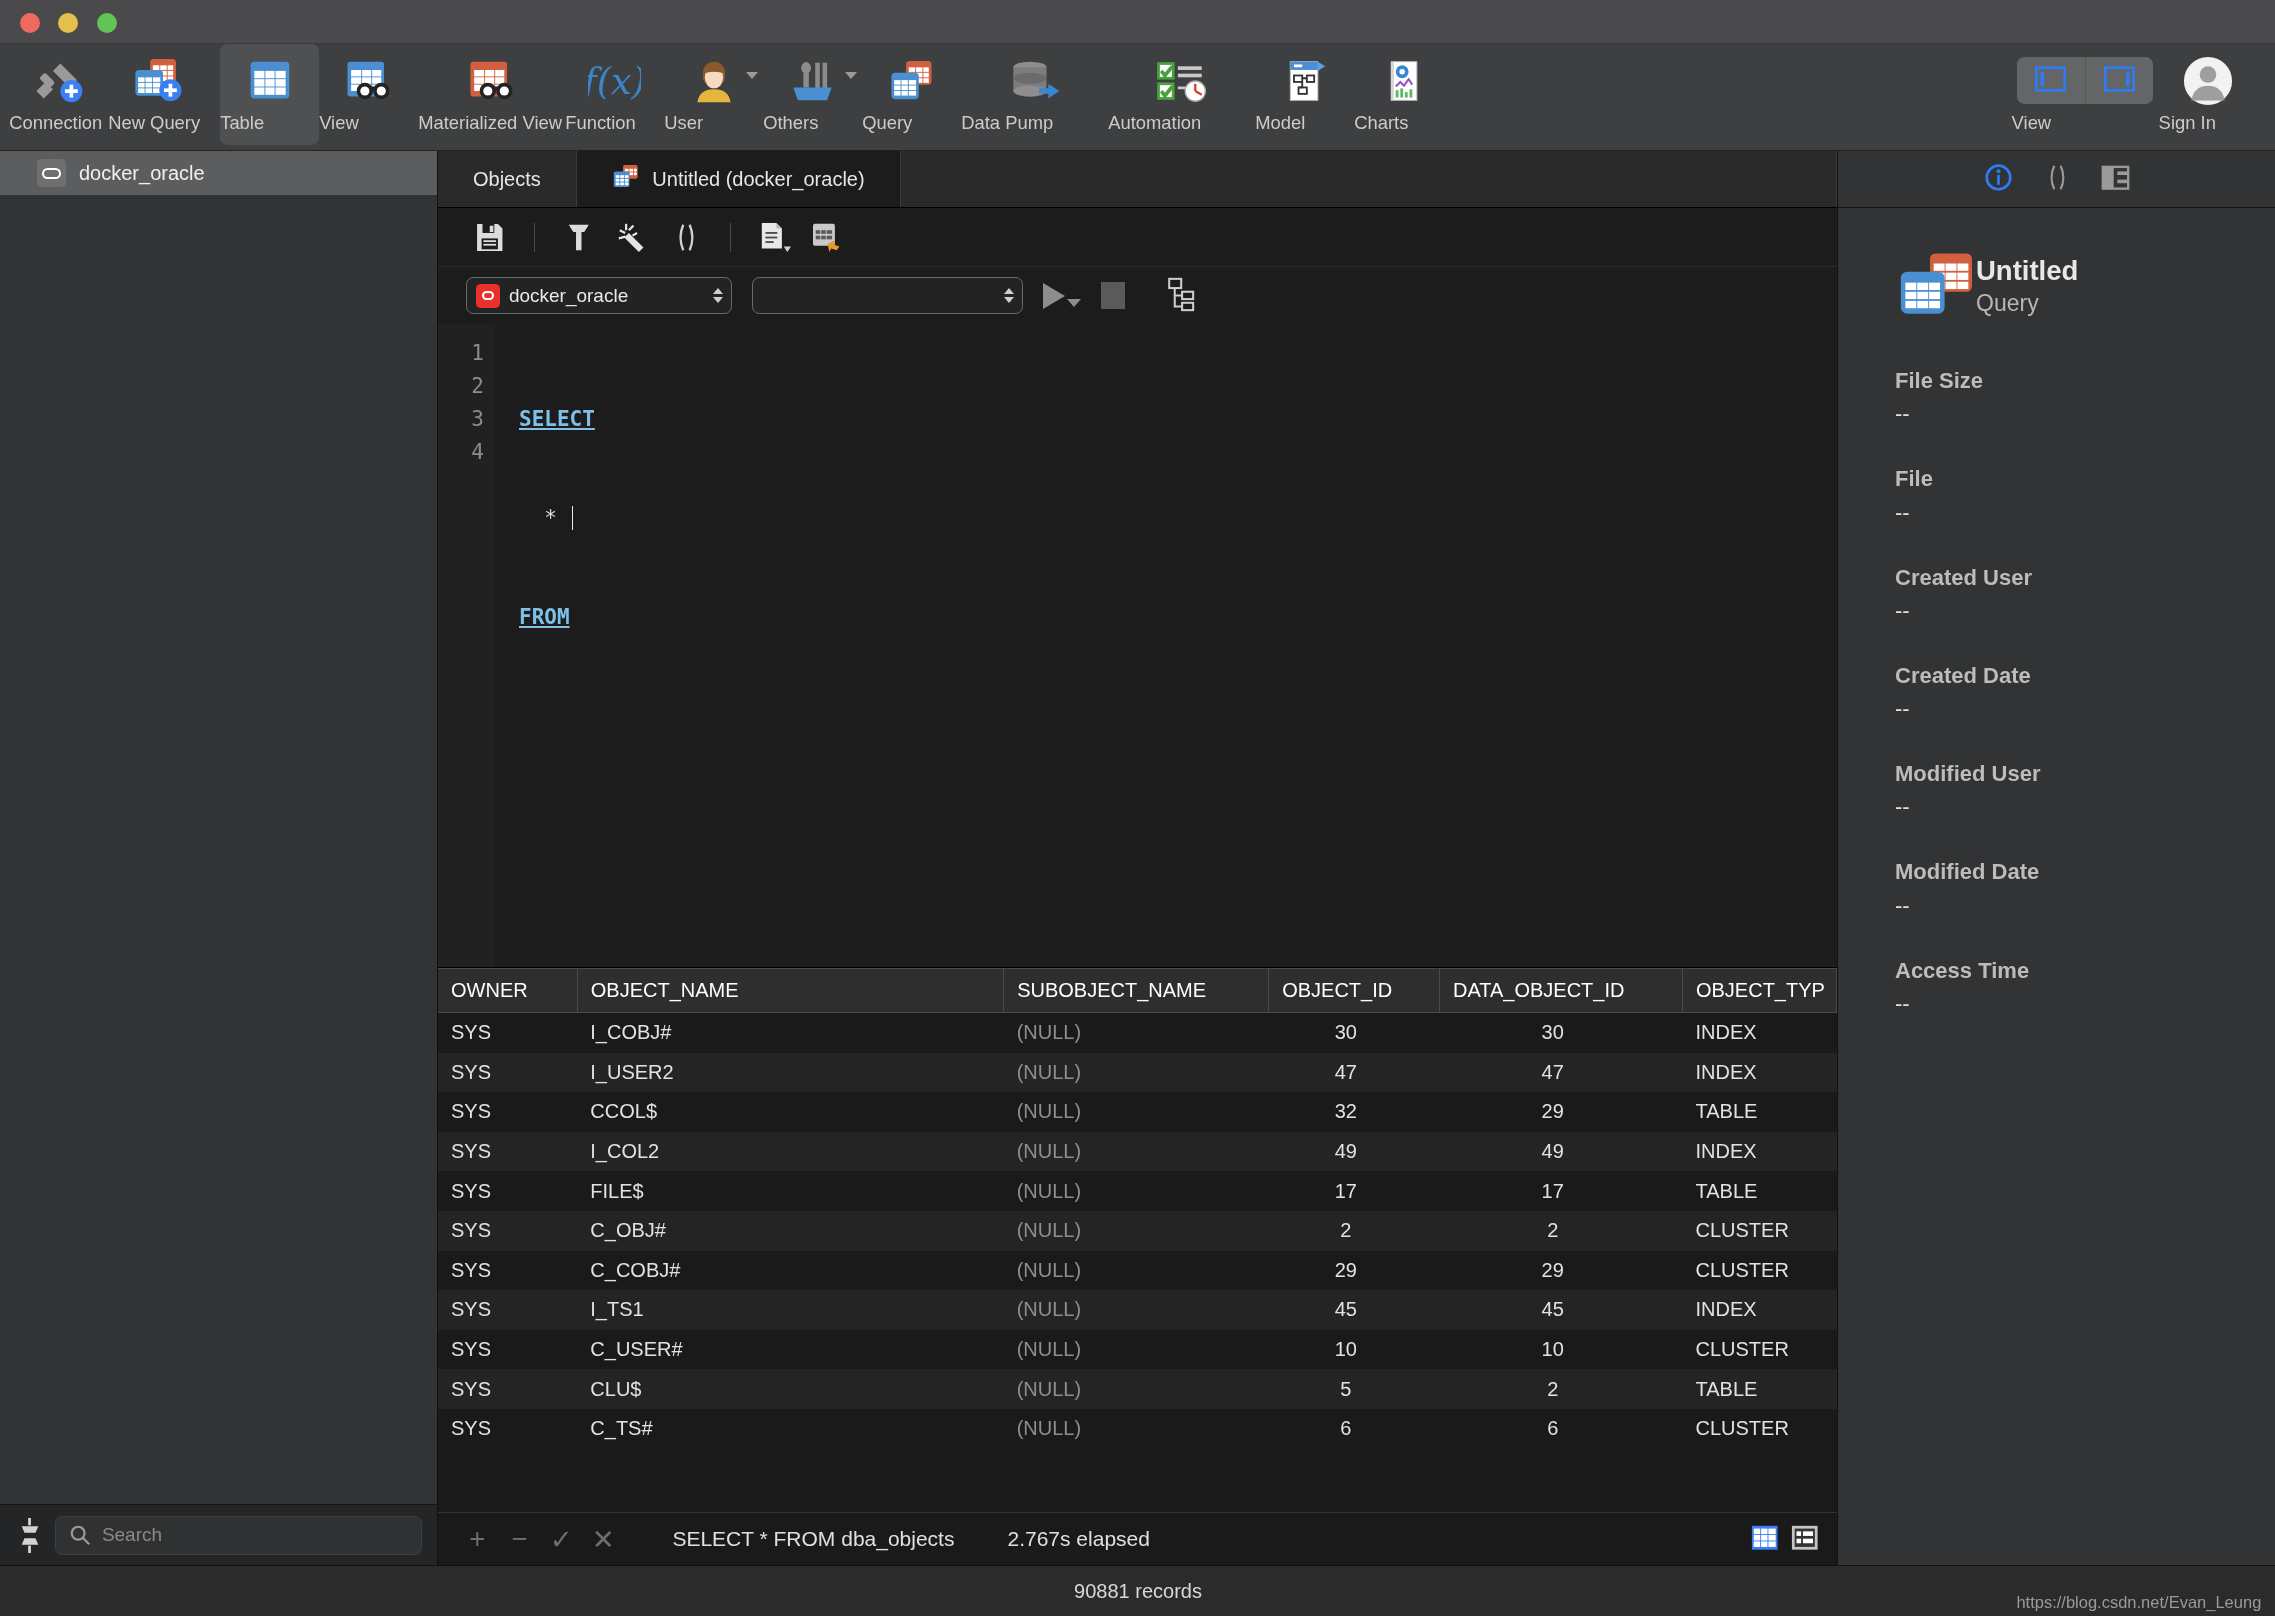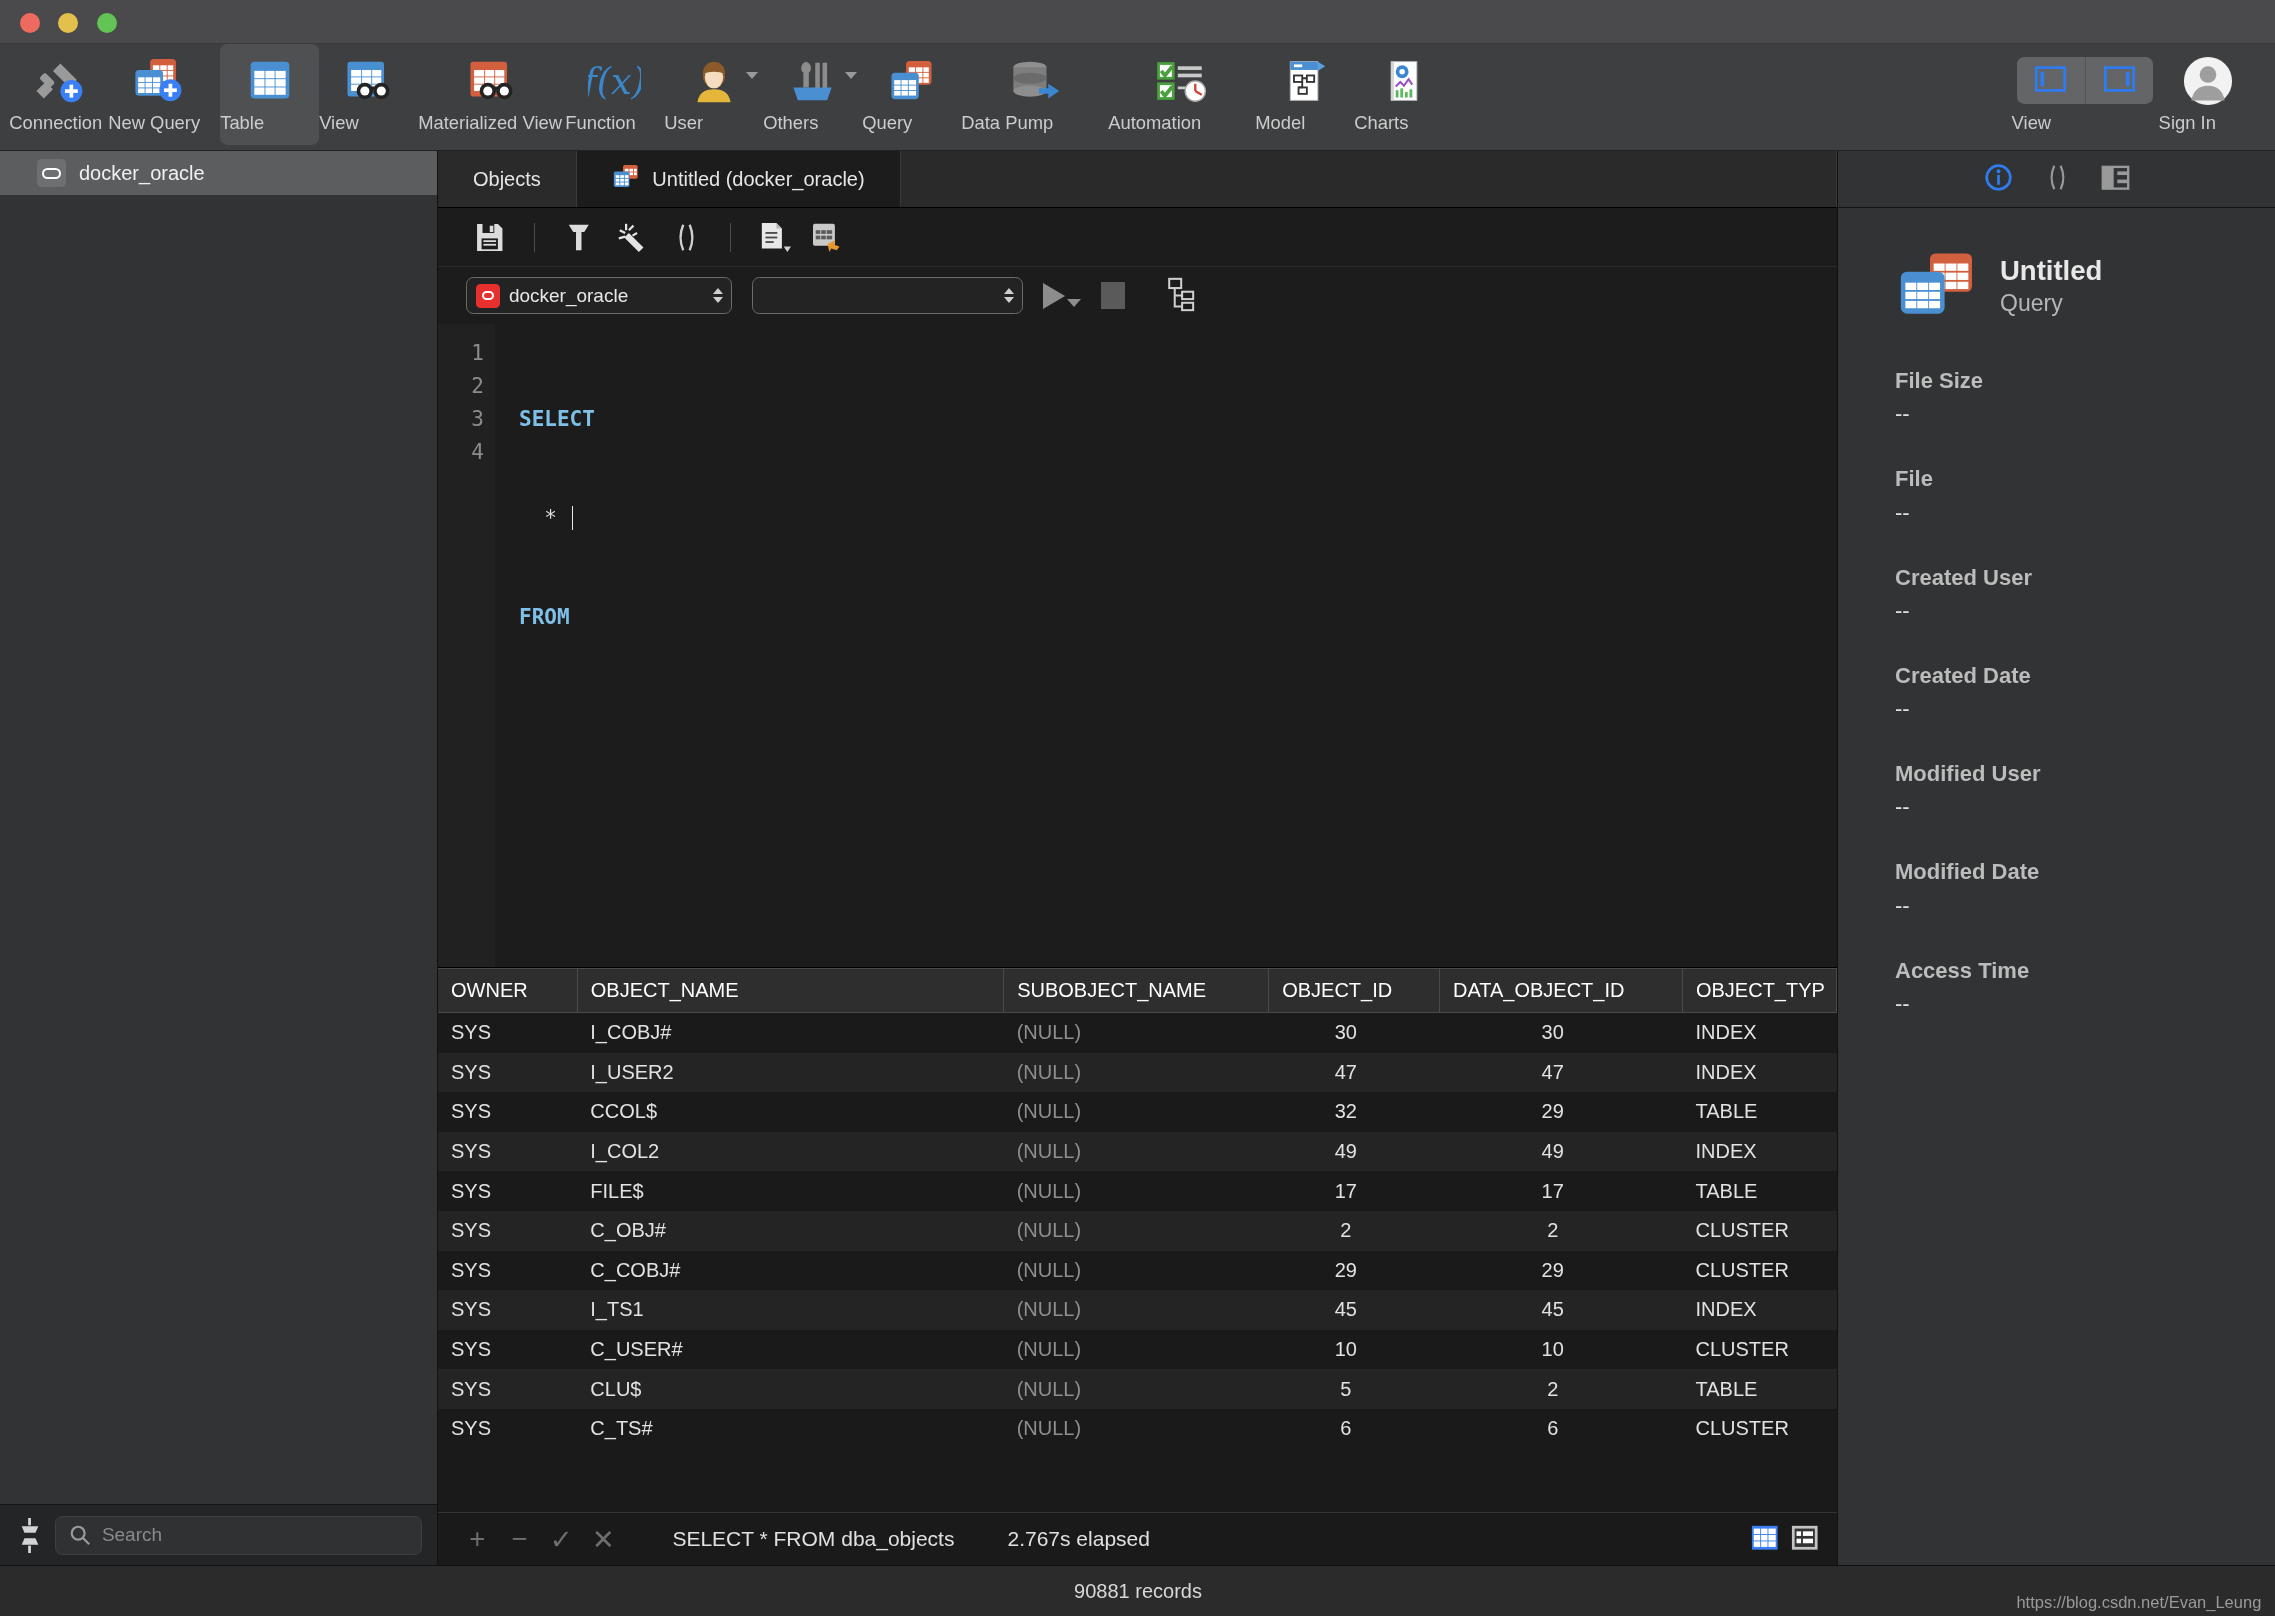--- a/index.html
+++ b/index.html
@@ -229,21 +229,21 @@
     text-align: right;
     padding-right: 11px;
     color: #8c8c8c;
     line-height: 33px;
   }
   .code {
     flex: 1; padding-top: 13px; padding-left: 24px;
     line-height: 33px; color: #dcdcdc;
     white-space: pre;
   }
-  .kw { color: #7fc0e8; font-weight: bold; }
+  .kw { color: #7fc0e8; font-weight: bold; text-decoration: underline; }
   .caret {
     display: inline-block; width: 1.8px; height: 24px;
     background: #e8e8e8; vertical-align: -4.6px; margin-left: 14.7px;
   }
 
   
   .resultpane {
     flex: none; height: 598px;
     background: #1a1a1a;
     display: flex; flex-direction: column;
@@ -321,21 +321,21 @@
     display: flex; flex-direction: column;
   }
   .ip-tabs {
     height: 57px; flex: none;
     background: #313335;
     display: flex; align-items: center; justify-content: center;
     gap: 31px;
     border-bottom: 0.9px solid #141414;
   }
   .ip-head {
-    display: flex; align-items: center; gap: 24px;
+    display: flex; align-items: center; 
     padding: 40px 0 0 57px;
   }
   .ip-title { font-size: 27.5px; color: #e8e8e8; font-weight: bold; }
   .ip-sub { font-size: 23px; color: #b6b6b6; margin-top: 3.7px; }
   .ip-fields { padding: 44px 0 0 57px; }
   .ip-field { margin-bottom: 39px; }
   .ip-label { font-size: 22px; color: #bcbcbc; font-weight: bold; }
   .ip-val { font-size: 22px; color: #e0e0e0; margin-top: 7.3px; }
 
   

